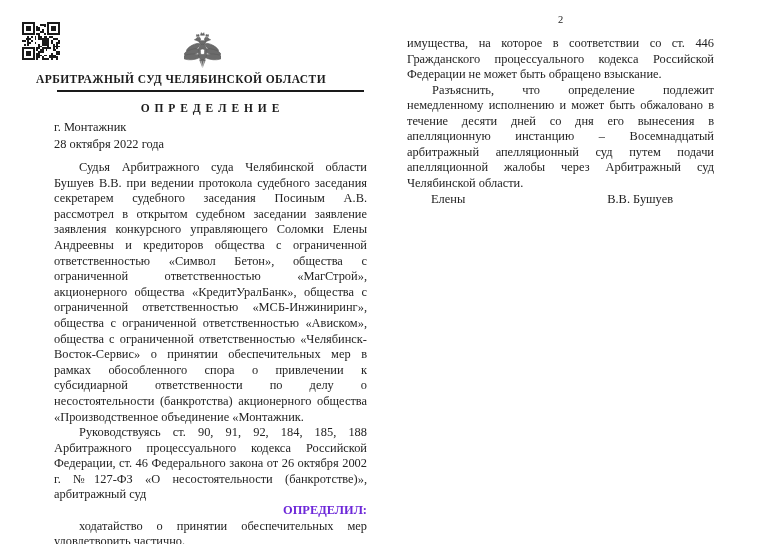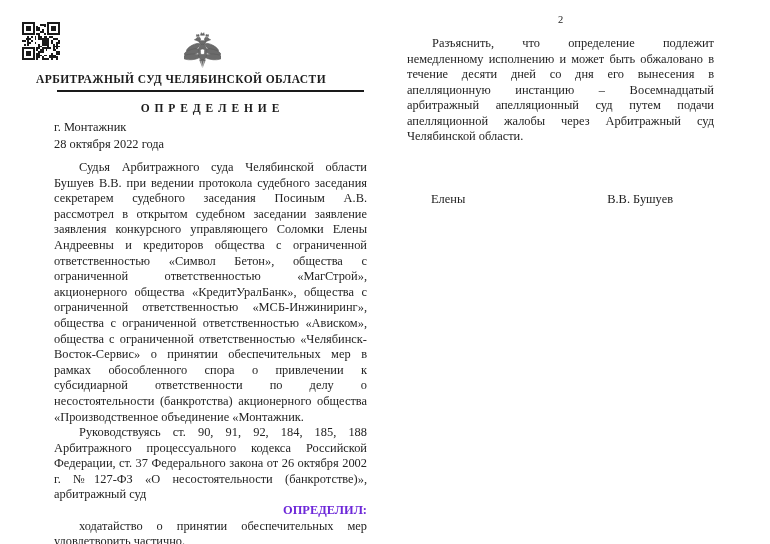--- a/index.html
+++ b/index.html
@@ -235,32 +235,33 @@
     <div class="doc-title">О П Р Е Д Е Л Е Н И Е</div>
 
     <div class="city">г. Монтажник</div>
 
     <div class="case-row">
       <span>28 октября 2022 года</span>
     </div>
 
     <div class="body-text">
       <p>Судья Арбитражного суда Челябинской области Бушуев В.В. при ведении протокола судебного заседания секретарем судебного заседания Посиным А.В. рассмотрел в открытом судебном заседании заявление заявления конкурсного управляющего Соломки Елены Андреевны и кредиторов общества с ограниченной ответственностью «Символ Бетон», общества с ограниченной ответственностью «МагСтрой», акционерного общества «КредитУралБанк», общества с ограниченной ответственностью «МСБ-Инжиниринг», общества с ограниченной ответственностью «Ависком», общества с ограниченной ответственностью «Челябинск-Восток-Сервис» о принятии обеспечительных мер в рамках обособленного спора о привлечении к субсидиарной ответственности по делу о несостоятельности (банкротства) акционерного общества «Производственное объединение «Монтажник.</p>
-      <p>Руководствуясь ст. 90, 91, 92, 184, 185, 188 Арбитражного процессуального кодекса Российской Федерации, ст. 37 Федерального закона от 26 октября 2002 г. №127-ФЗ «О несостоятельности (банкротстве)», арбитражный суд</p>
+      <p>Руководствуясь ст. 90, 91, 92, 184, 185, 188 Арбитражного процессуального кодекса Российской Федерации, ст. 46 Федерального закона от 26 октября 2002 г. №127-ФЗ «О несостоятельности (банкротстве)», арбитражный суд</p>
       <p class="res-heading">ОПРЕДЕЛИЛ:</p>
       <p>ходатайство о принятии обеспечительных мер удовлетворить частично.</p>
 
     </div>
   </div>
 
   <div class="page" id="page2">
 
     <div class="page-number">2</div>
 
     <div class="body-text">
+      <p class="no-indent">имущества, на которое в соответствии со ст. 446 Гражданского процессуального кодекса Российской Федерации не может быть обращено взыскание.</p>
       <p>Разъяснить, что определение подлежит немедленному исполнению и может быть обжаловано в течение десяти дней со дня его вынесения в апелляционную инстанцию – Восемнадцатый арбитражный апелляционный суд путем подачи апелляционной жалобы через Арбитражный суд Челябинской области.</p>
     </div>
 
     <div class="signature-row">
       <span class="role">Елены</span>
       <span class="name">В.В. Бушуев</span>
     </div>
   </div>
 </div>
 

